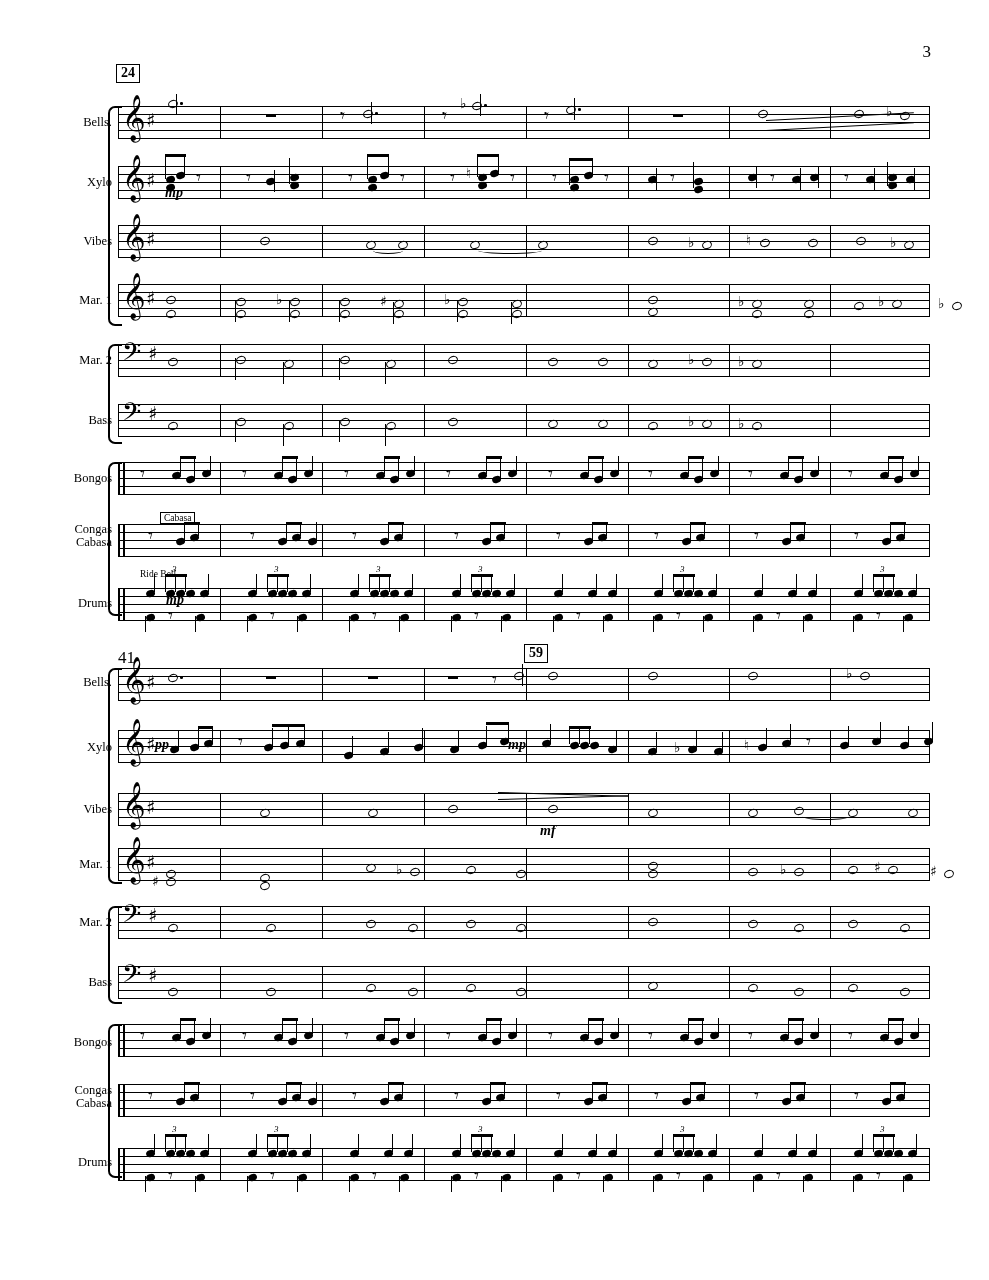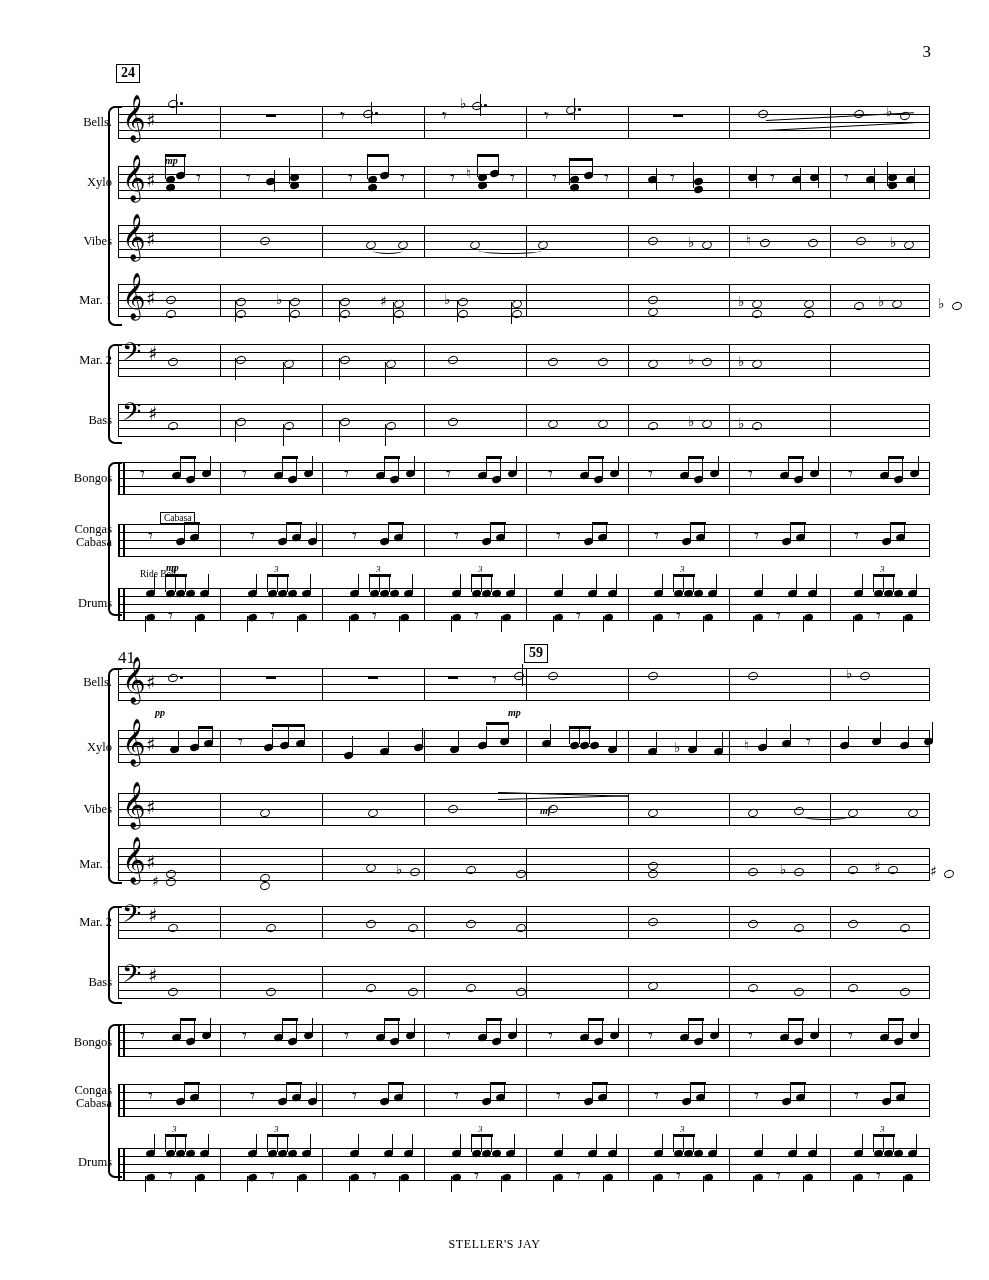--- a/index.html
+++ b/index.html
@@ -123,22 +123,23 @@
     position: absolute;
     font-size: 17px;
     font-family: "Liberation Serif", serif;
   }
 
   .dyn {
     position: absolute;
     font-family: "Liberation Serif", serif;
     font-style: italic;
     font-weight: bold;
-    font-size: 10px;
+    font-size: 14px;
     line-height: 14px;
+    margin-top: 32px;
   }
   .text-mark {
     position: absolute;
     font-size: 9.5px;
     font-family: "Liberation Serif", serif;
   }
   .text-mark.boxed {
     border: 1px solid #000;
     padding: 0 3px;
   }
@@ -967,21 +968,21 @@
           <div class="stem" style="left:762px; top:-8px; height:20px;"></div>
         <div class="nh" style="left:782px; top:12px;"></div>
           <div class="stem" style="left:790px; top:-4px; height:20px;"></div>
         <div class="nh" style="left:806px; top:8px;"></div>
           <div class="stem" style="left:814px; top:-8px; height:20px;"></div>
         <div class="hairpin" style="left:380px; top:62px; width:130px;">
           <i style="transform:rotate(1.6deg);"></i>
           <i style="top:7px; transform:rotate(-1.6deg);"></i>
         </div>
       </div>
-      <div class="dyn" style="left:540px; top:164px;">mf</div>
+      <div class="dyn" style="left:540px; top:152px;">mf</div>
 
       <div class="staff" style="top:153px;">
         <div class="line l0"></div>
           <div class="line l1"></div>
           <div class="line l2"></div>
           <div class="line l3"></div>
           <div class="line l4"></div>
         <div class="barline" style="left:0; top:0; height:33px;"></div>
         <div class="barline" style="left:102px; top:0; height:33px;"></div>
         <div class="barline" style="left:204px; top:0; height:33px;"></div>
@@ -1388,15 +1389,14 @@
         <div class="nh" style="left:736px; top:26px;"></div>
           <div class="stem" style="left:735px; top:28px; height:16px;"></div>
         <div class="rest-q" style="left:758px; top:18px;">𝄾</div>
         <div class="nh" style="left:786px; top:26px;"></div>
           <div class="stem" style="left:785px; top:28px; height:16px;"></div>
       </div>
 
     </div>
   </div>
 
-  <div class="footer-title">STELLER'S JAY</div>
 
 </div>
 
 </body></html>

